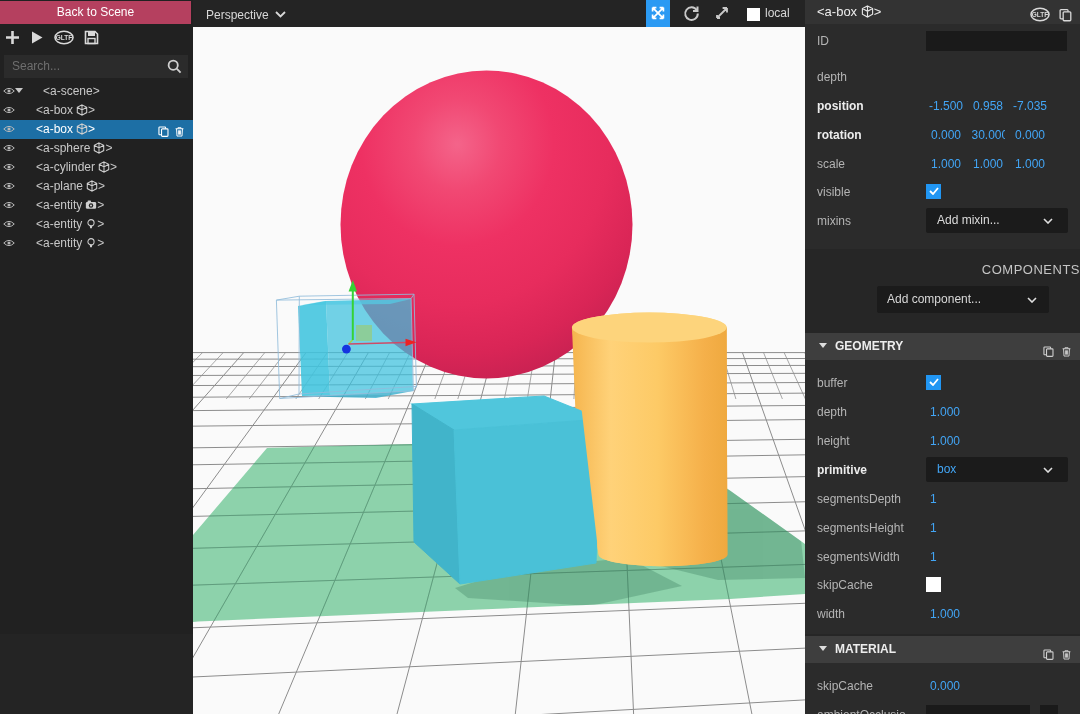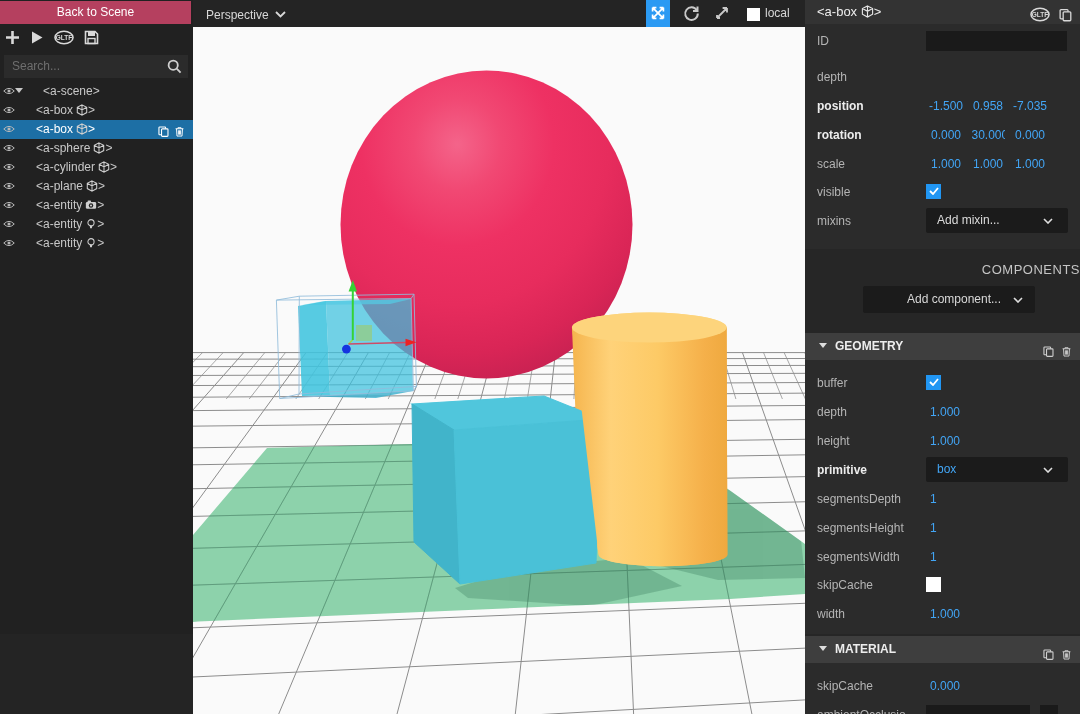--- a/index.html
+++ b/index.html
@@ -42,21 +42,21 @@
 .dd{position:absolute;top:-3px;height:25px;background:#1b1b1b;border-radius:2px;color:#dcdcdc;line-height:25px;padding-left:11px;font-size:12px}
 .ddch{position:absolute;right:15px;top:10px;line-height:0}
 .ddch svg{display:block}
 .cb{display:inline-block;width:15px;height:15px;text-align:center}
 .cb.on{background:#2196f3}
 .cb.on svg{vertical-align:3px}
 .cb.off{background:#fff}
 .clip{display:inline-block;width:3px;overflow:hidden;vertical-align:bottom;white-space:nowrap}
 #comps{position:absolute;left:0;top:249px;width:275px;height:84px}
 #compstitle{position:absolute;left:0;top:13px;width:275px;text-align:right;color:#c5c5c5;font-size:13px;letter-spacing:0.5px}
-#addcomp{position:absolute;left:58px;top:37px;width:172px;height:27px;background:#1b1b1b;border-radius:2px;color:#d8d8d8;line-height:27px;text-align:center;padding-left:10px;font-size:12px}
+#addcomp{position:absolute;left:72px;top:37px;width:172px;height:27px;background:#1b1b1b;border-radius:2px;color:#d8d8d8;line-height:27px;text-align:left;padding-left:10px;font-size:12px}
 #addcomp svg{position:absolute;right:12px;top:11px;display:block}
 .sechead{position:absolute;left:0;width:275px;height:27px;background:#3e3e3e;color:#ededed;line-height:27px;font-weight:bold;font-size:12px}
 .sechead .scaret{display:inline-block;margin-left:14px;margin-right:8px;width:0;height:0;border-left:4px solid transparent;border-right:4px solid transparent;border-top:5px solid #ddd;vertical-align:2px}
 .shics{position:absolute;right:8px;top:7px}
 .shics svg{margin-left:7px}
 #geosec{position:absolute;left:0;top:333px;width:275px;height:301px;background:#2b2b2b}
 #matsec{position:absolute;left:0;top:636px;width:275px;height:78px;background:#2b2b2b}
 </style></head>
 <body>
 <div id="stage">

